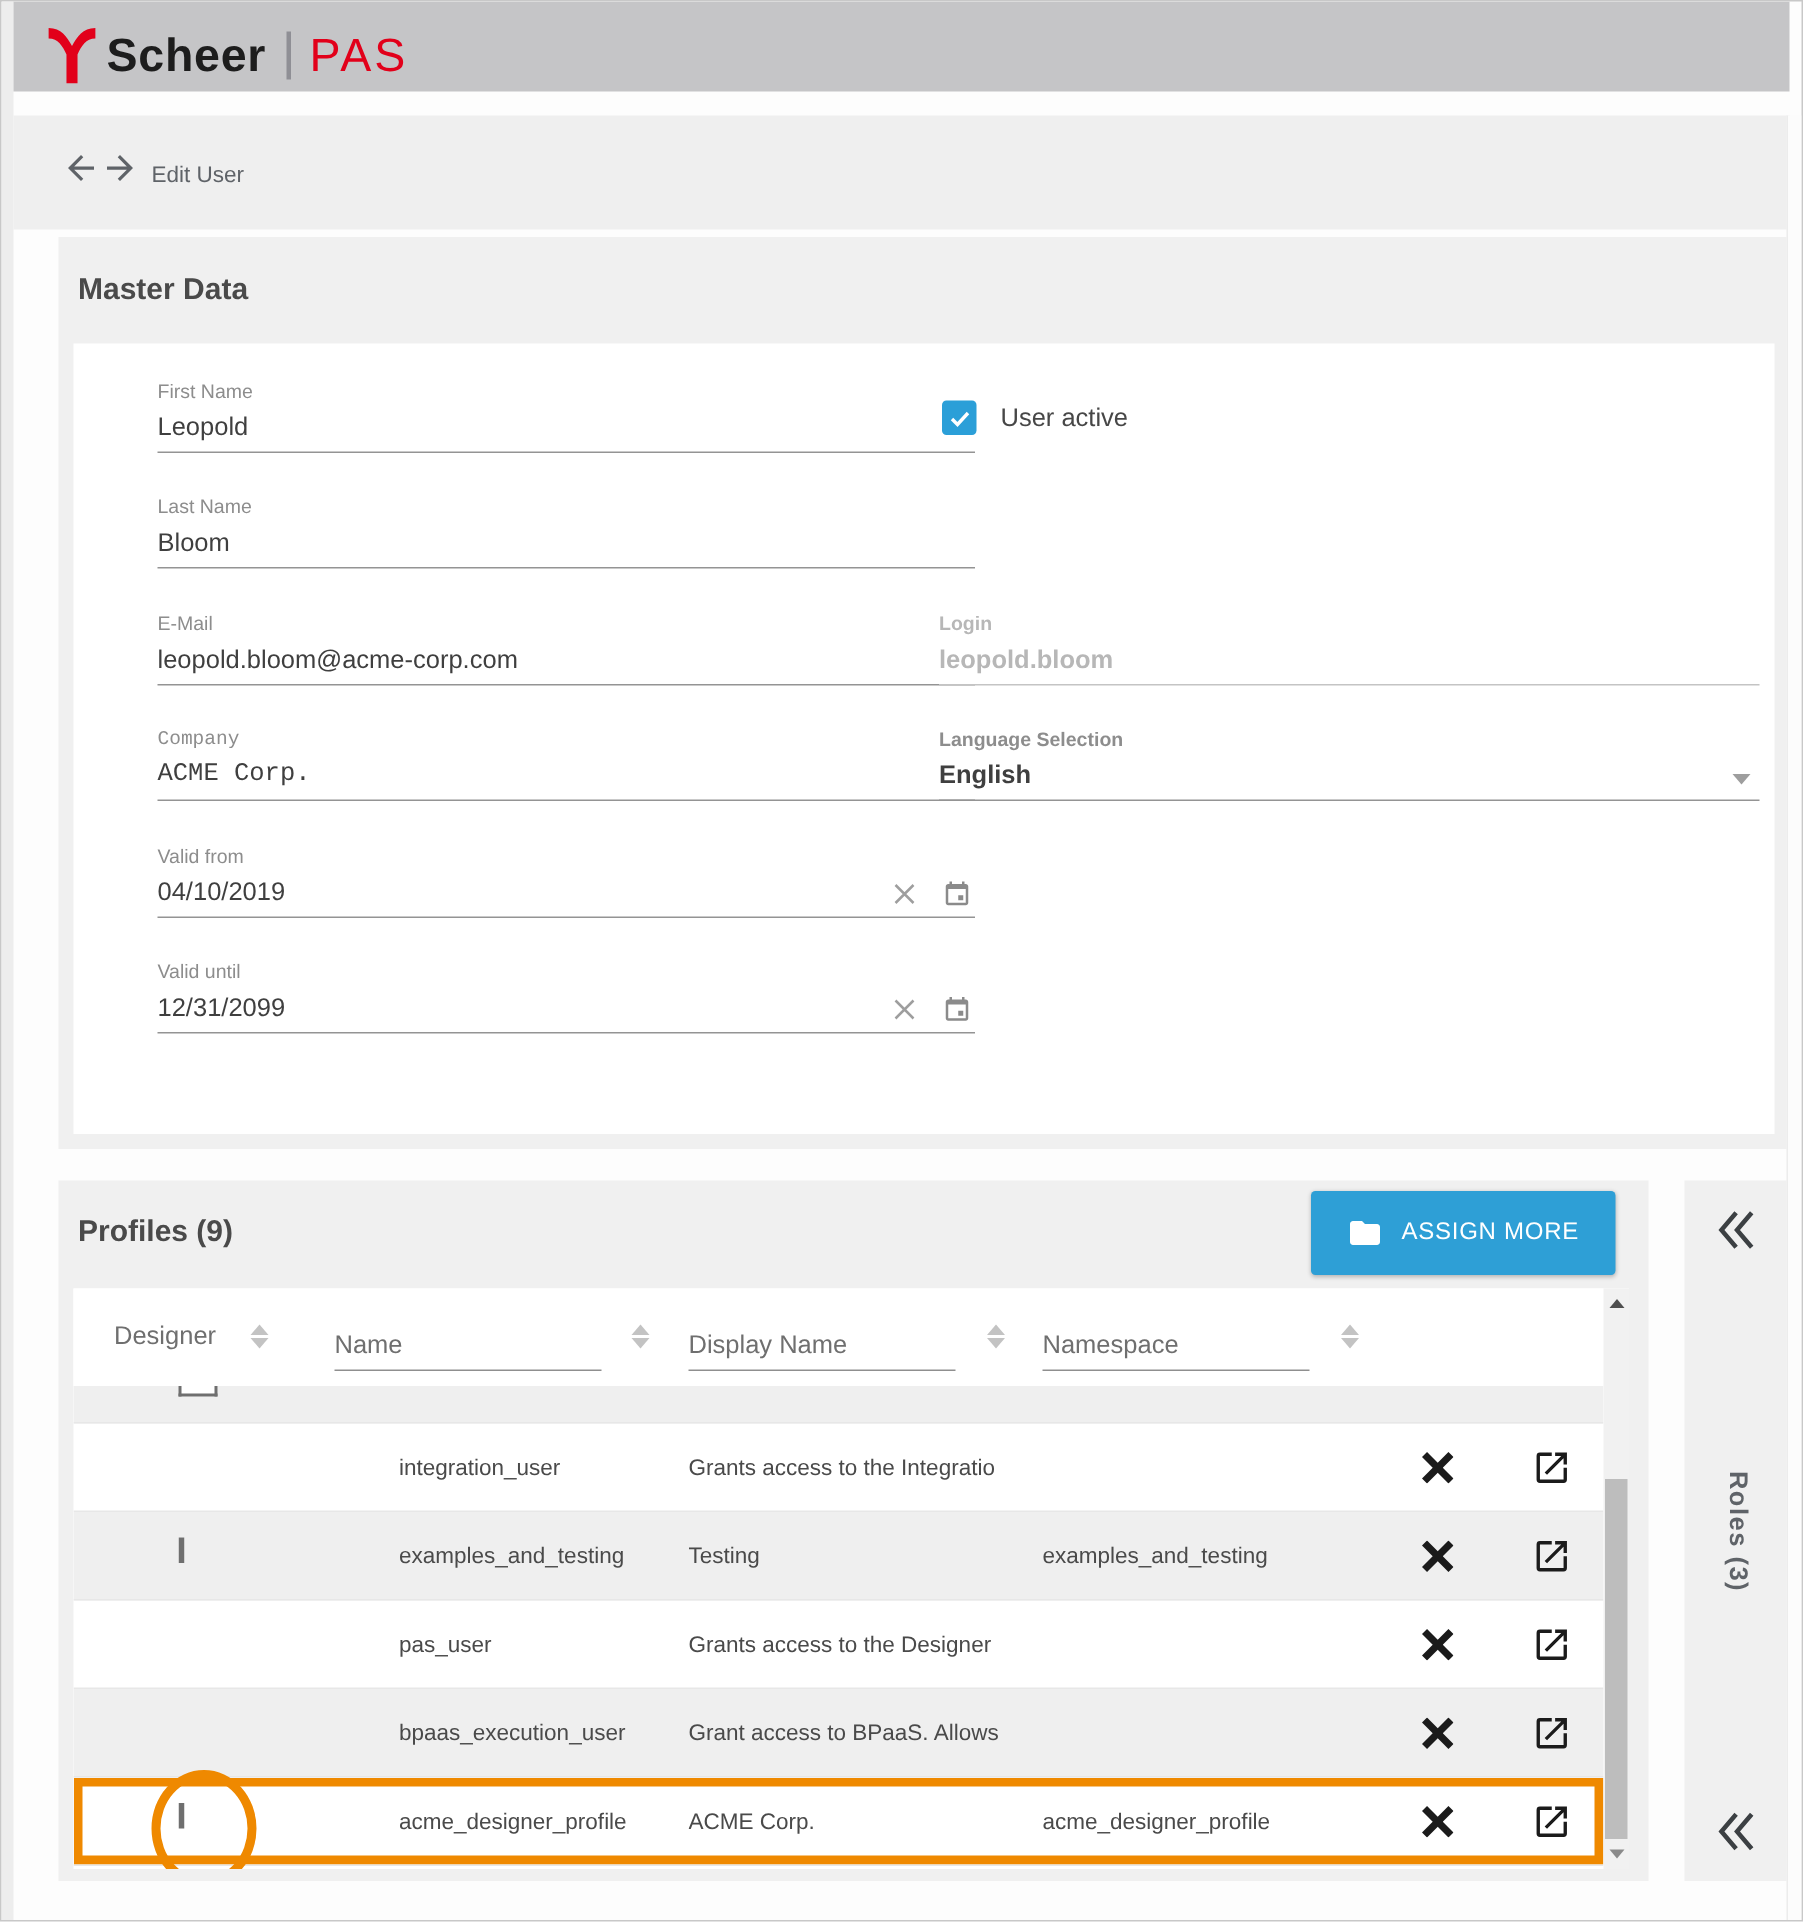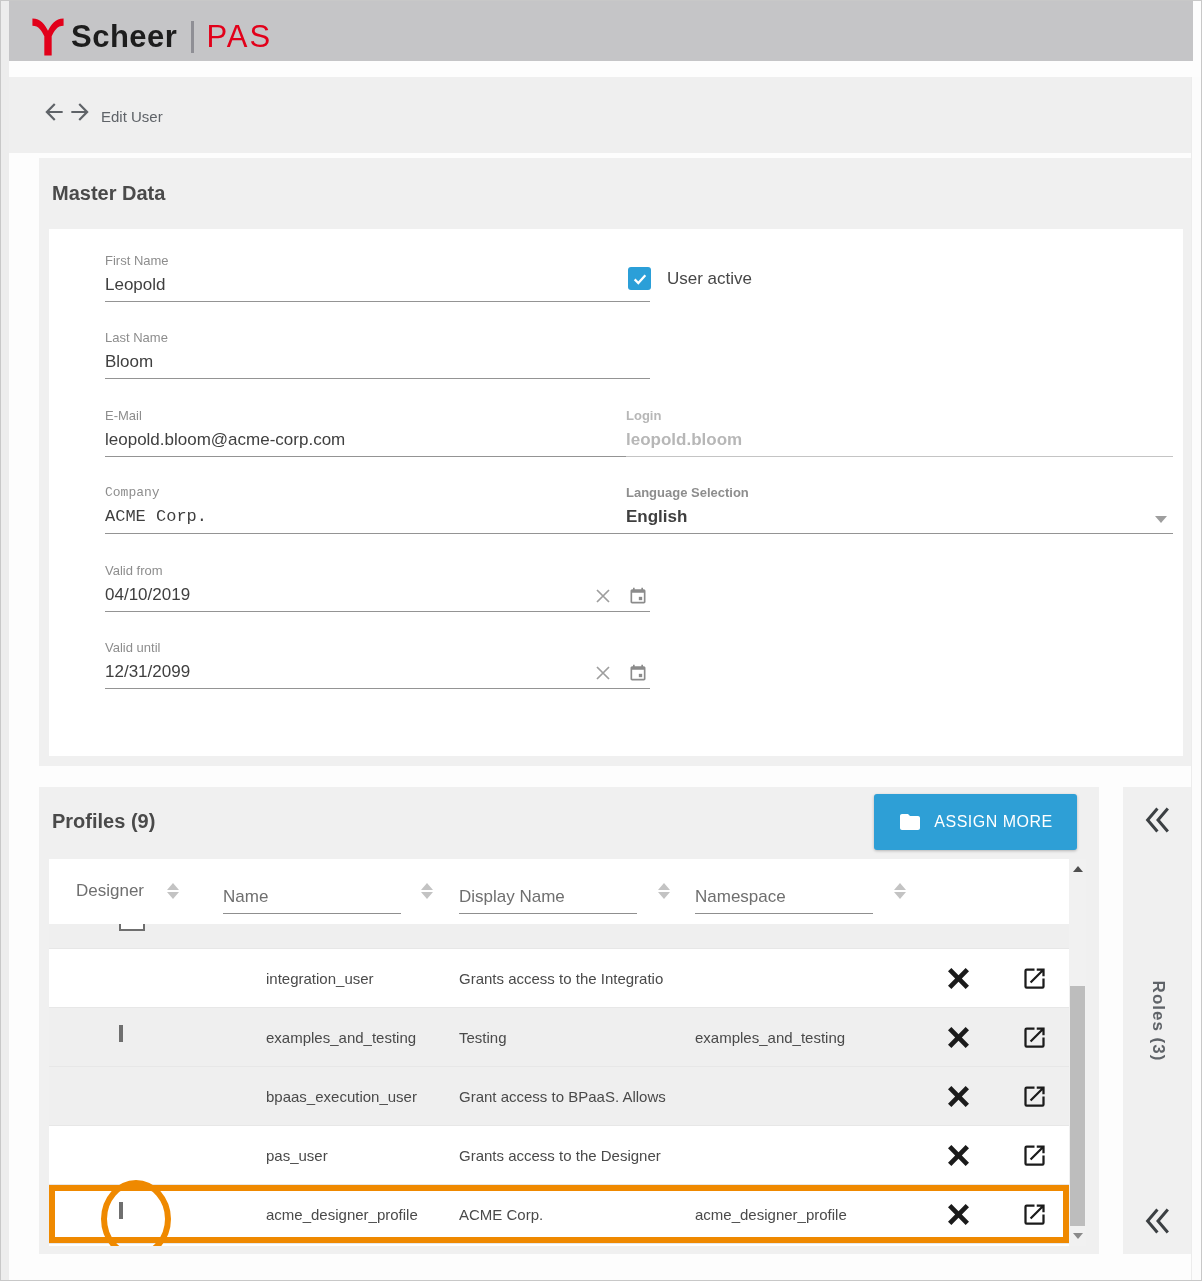--- a/index.html
+++ b/index.html
@@ -270,39 +270,39 @@
                 <path d="M3.2 0 L10 6.8 L16.8 0 L20 3.2 L13.2 10 L20 16.8 L16.8 20 L10 13.2 L3.2 20 L0 16.8 L6.8 10 L0 3.2 Z" fill="#1b1b1b"></path>
               </svg>
           </span>
           <span class="cell c-open icon-btn">
             <svg width="27" height="27" viewBox="0 0 24 24">
                 <path d="M19 19H5V5h7V3H5a2 2 0 0 0-2 2v14a2 2 0 0 0 2 2h14a2 2 0 0 0 2-2v-7h-2v7zM14 3v2h3.6l-9.8 9.8 1.4 1.4L19 6.4V10h2V3h-7z" fill="#1b1b1b"></path>
               </svg>
           </span>
         </div>
 
+        <div class="prow">
+          <span class="cell c-name">pas_user</span>
+          <span class="cell c-display">Grants access to the Designer</span>
+          <span class="cell c-namespace"></span>
+          <span class="cell c-x icon-btn">
+            <svg width="21" height="21" viewBox="0 0 20 20">
+                <path d="M3.2 0 L10 6.8 L16.8 0 L20 3.2 L13.2 10 L20 16.8 L16.8 20 L10 13.2 L3.2 20 L0 16.8 L6.8 10 L0 3.2 Z" fill="#1b1b1b"></path>
+              </svg>
+          </span>
+          <span class="cell c-open icon-btn">
+            <svg width="27" height="27" viewBox="0 0 24 24">
+                <path d="M19 19H5V5h7V3H5a2 2 0 0 0-2 2v14a2 2 0 0 0 2 2h14a2 2 0 0 0 2-2v-7h-2v7zM14 3v2h3.6l-9.8 9.8 1.4 1.4L19 6.4V10h2V3h-7z" fill="#1b1b1b"></path>
+              </svg>
+          </span>
+        </div>
+
         <div class="prow alt">
           <span class="cell c-name">bpaas_execution_user</span>
           <span class="cell c-display">Grant access to BPaaS. Allows</span>
-          <span class="cell c-namespace"></span>
-          <span class="cell c-x icon-btn">
-            <svg width="21" height="21" viewBox="0 0 20 20">
-                <path d="M3.2 0 L10 6.8 L16.8 0 L20 3.2 L13.2 10 L20 16.8 L16.8 20 L10 13.2 L3.2 20 L0 16.8 L6.8 10 L0 3.2 Z" fill="#1b1b1b"></path>
-              </svg>
-          </span>
-          <span class="cell c-open icon-btn">
-            <svg width="27" height="27" viewBox="0 0 24 24">
-                <path d="M19 19H5V5h7V3H5a2 2 0 0 0-2 2v14a2 2 0 0 0 2 2h14a2 2 0 0 0 2-2v-7h-2v7zM14 3v2h3.6l-9.8 9.8 1.4 1.4L19 6.4V10h2V3h-7z" fill="#1b1b1b"></path>
-              </svg>
-          </span>
-        </div>
-
-        <div class="prow">
-          <span class="cell c-name">pas_user</span>
-          <span class="cell c-display">Grants access to the Designer</span>
           <span class="cell c-namespace"></span>
           <span class="cell c-x icon-btn">
             <svg width="21" height="21" viewBox="0 0 20 20">
                 <path d="M3.2 0 L10 6.8 L16.8 0 L20 3.2 L13.2 10 L20 16.8 L16.8 20 L10 13.2 L3.2 20 L0 16.8 L6.8 10 L0 3.2 Z" fill="#1b1b1b"></path>
               </svg>
           </span>
           <span class="cell c-open icon-btn">
             <svg width="27" height="27" viewBox="0 0 24 24">
                 <path d="M19 19H5V5h7V3H5a2 2 0 0 0-2 2v14a2 2 0 0 0 2 2h14a2 2 0 0 0 2-2v-7h-2v7zM14 3v2h3.6l-9.8 9.8 1.4 1.4L19 6.4V10h2V3h-7z" fill="#1b1b1b"></path>
               </svg>

